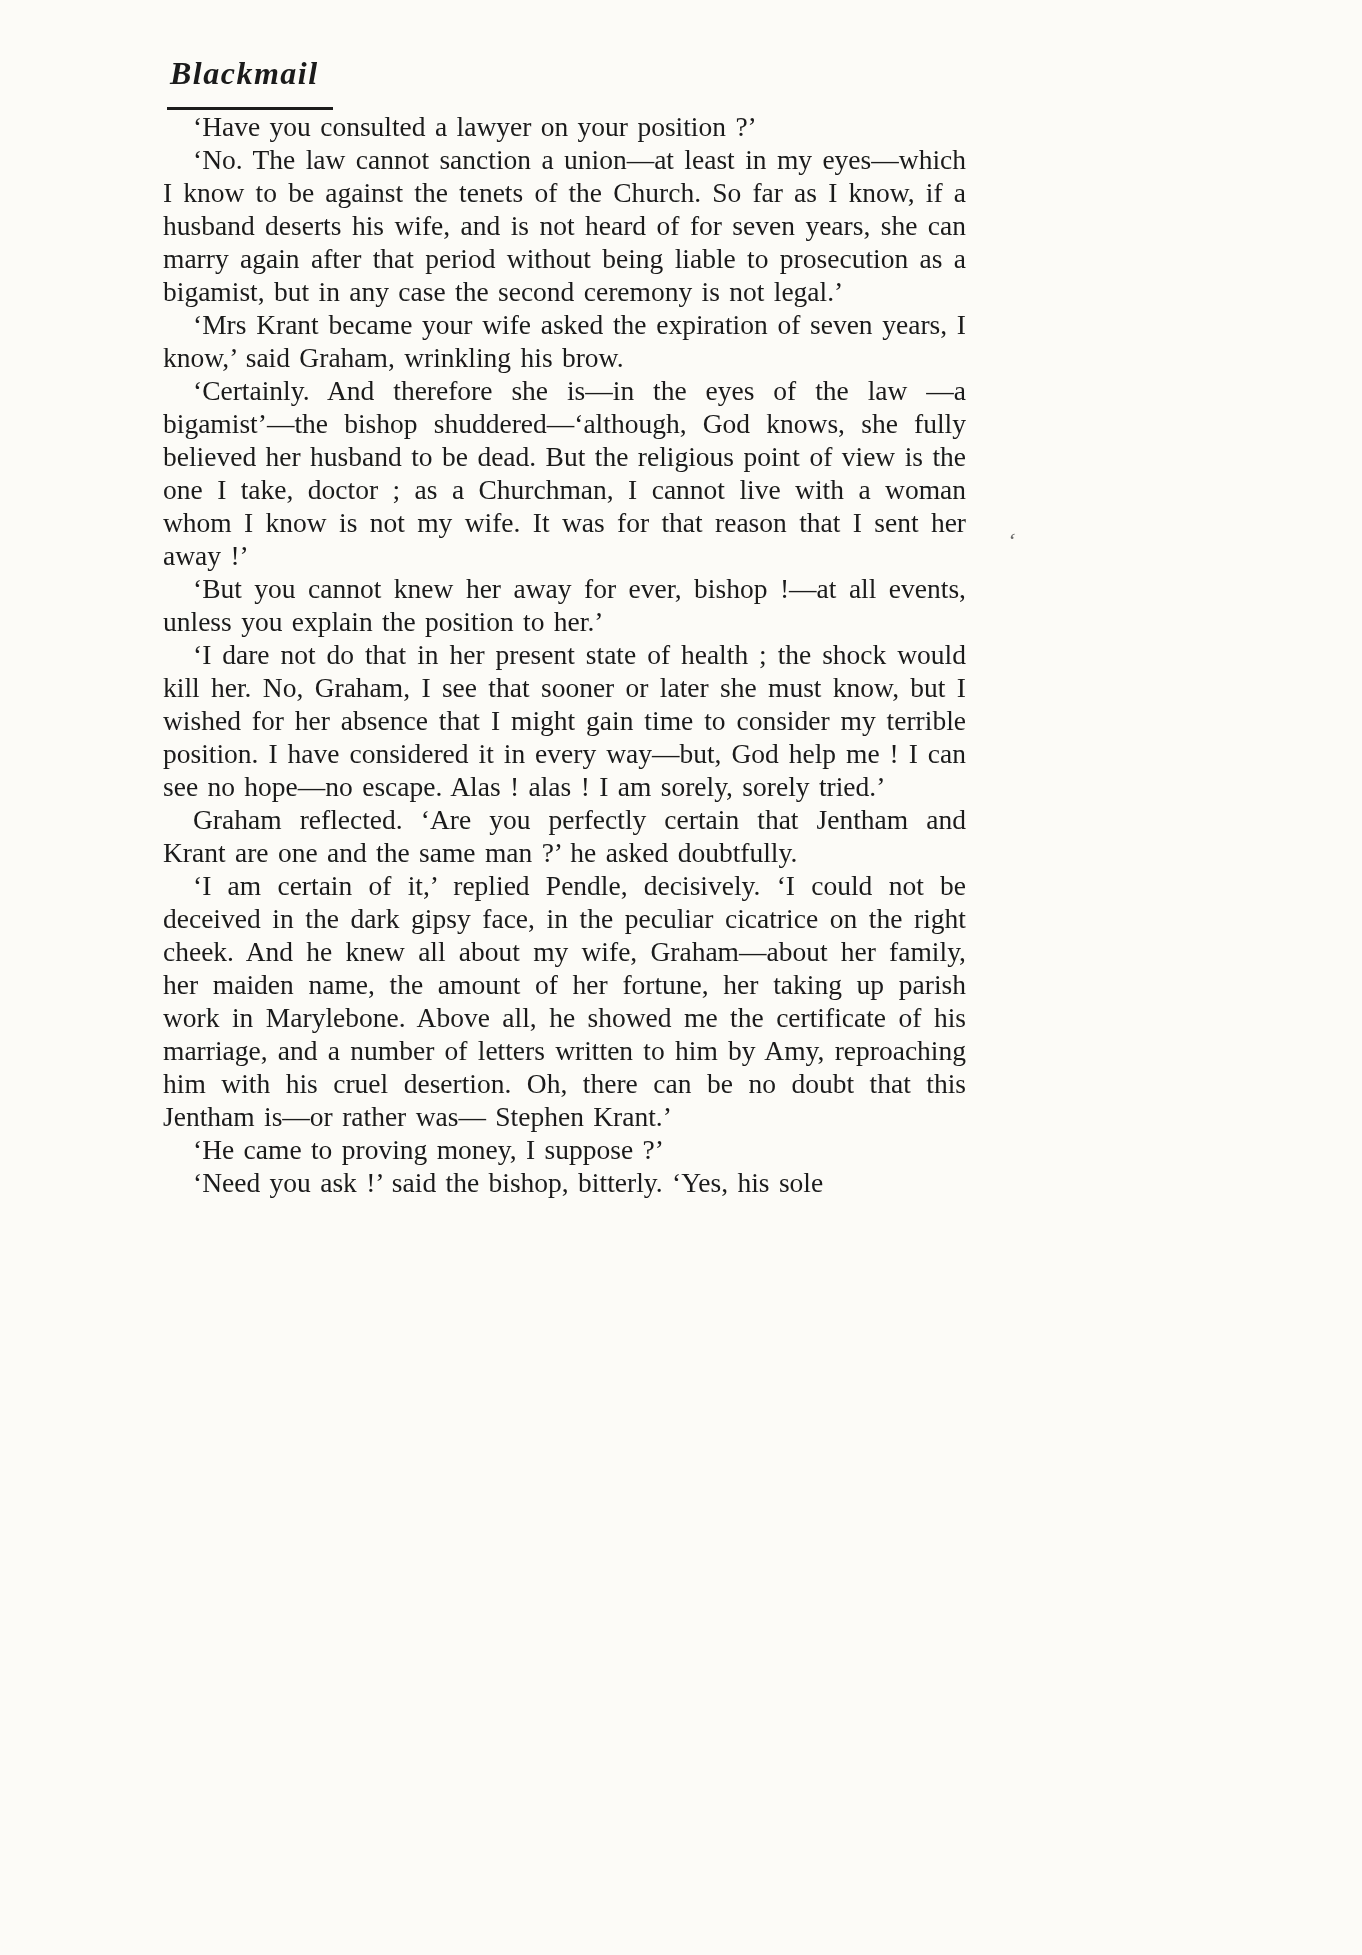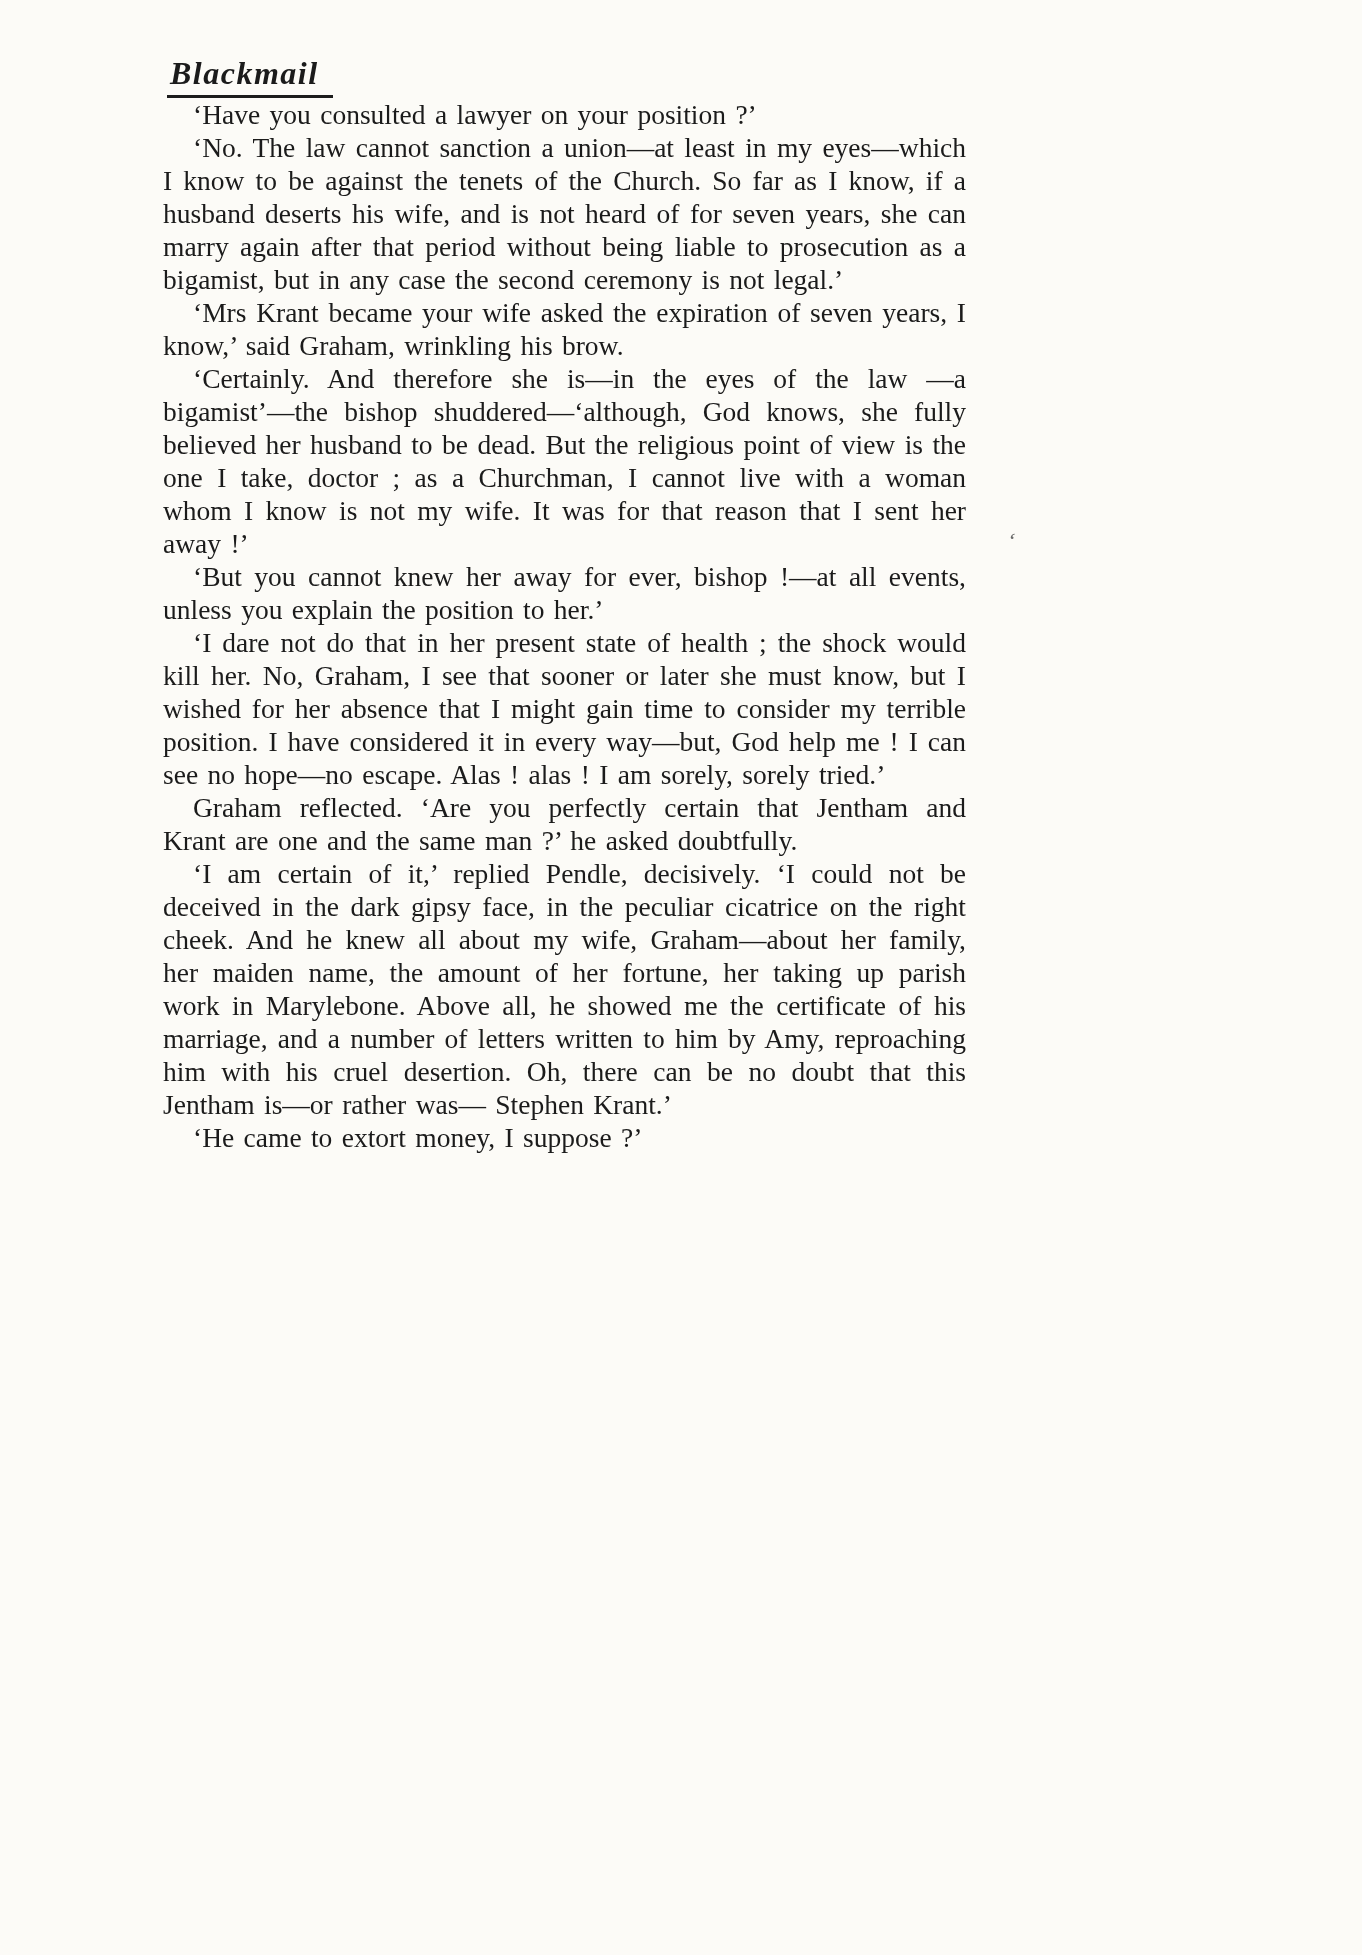--- a/index.html
+++ b/index.html
@@ -21,21 +21,21 @@
     left: 163px;
     width: 803px;
   }
   .running-header {
     display: inline-block;
     font-size: 32px;
     font-weight: bold;
     font-style: italic;
     letter-spacing: 1.5px;
     border-bottom: 3px solid #1c1c1c;
-    padding: 0 14px 3px 3px;
+    padding: 0 14px 15px 3px;
     margin-left: 4px;
   }
   .body-text {
   }
   p.para {
     margin: 0;
     font-size: 27.5px;
     line-height: 33px;
     text-align: justify;
     text-indent: 30px;
@@ -67,19 +67,20 @@
 
   <div class="body-text">
     <p class="para">‘Have you consulted a lawyer on your position ?’</p>
     <p class="para">‘No.  The law cannot sanction a union—at least in my eyes—which I know to be against the tenets of the Church. So far as I know, if a husband deserts his wife, and is not heard of for seven years, she can marry again after that period without being liable to prosecution as a bigamist, but in any case the second ceremony is not legal.’</p>
     <p class="para">‘Mrs Krant became your wife asked the expiration of seven years, I know,’ said Graham, wrinkling his brow.</p>
     <p class="para">‘Certainly.  And therefore she is—in the eyes of the law —a bigamist’—the bishop shuddered—‘although, God knows, she fully believed her husband to be dead.  But the religious point of view is the one I take, doctor ; as a Churchman, I cannot live with a woman whom I know is not my wife.  It was for that reason that I sent her away !’</p>
     <p class="para">‘But you cannot knew her away for ever, bishop !—at all events, unless you explain the position to her.’</p>
     <p class="para">‘I dare not do that in her present state of health ; the shock would kill her.  No, Graham, I see that sooner or later she must know, but I wished for her absence that I might gain time to consider my terrible position.  I have considered it in every way—but, God help me ! I can see no hope—no escape.  Alas ! alas ! I am sorely, sorely tried.’</p>
     <p class="para">Graham reflected.  ‘Are you perfectly certain that Jentham and Krant are one and the same man ?’ he asked doubtfully.</p>
     <p class="para">‘I am certain of it,’ replied Pendle, decisively.  ‘I could not be deceived in the dark gipsy face, in the peculiar cicatrice on the right cheek.  And he knew all about my wife, Graham—about her family, her maiden name, the amount of her fortune, her taking up parish work in Marylebone.  Above all, he showed me the certificate of his marriage, and a number of letters written to him by Amy, reproaching him with his cruel desertion.  Oh, there can be no doubt that this Jentham is—or rather was— Stephen Krant.’</p>
-    <p class="para">‘He came to extort money, I suppose ?’</p>
+    <p class="para">‘He came to proving money, I suppose ?’</p>
+    <p class="para">‘Need you ask !’ said the bishop, bitterly.  ‘Yes, his sole</p>
   </div>
 
 
 </div>
 
 <span class="scan-artifact">‘</span>
 
 </body></html>

